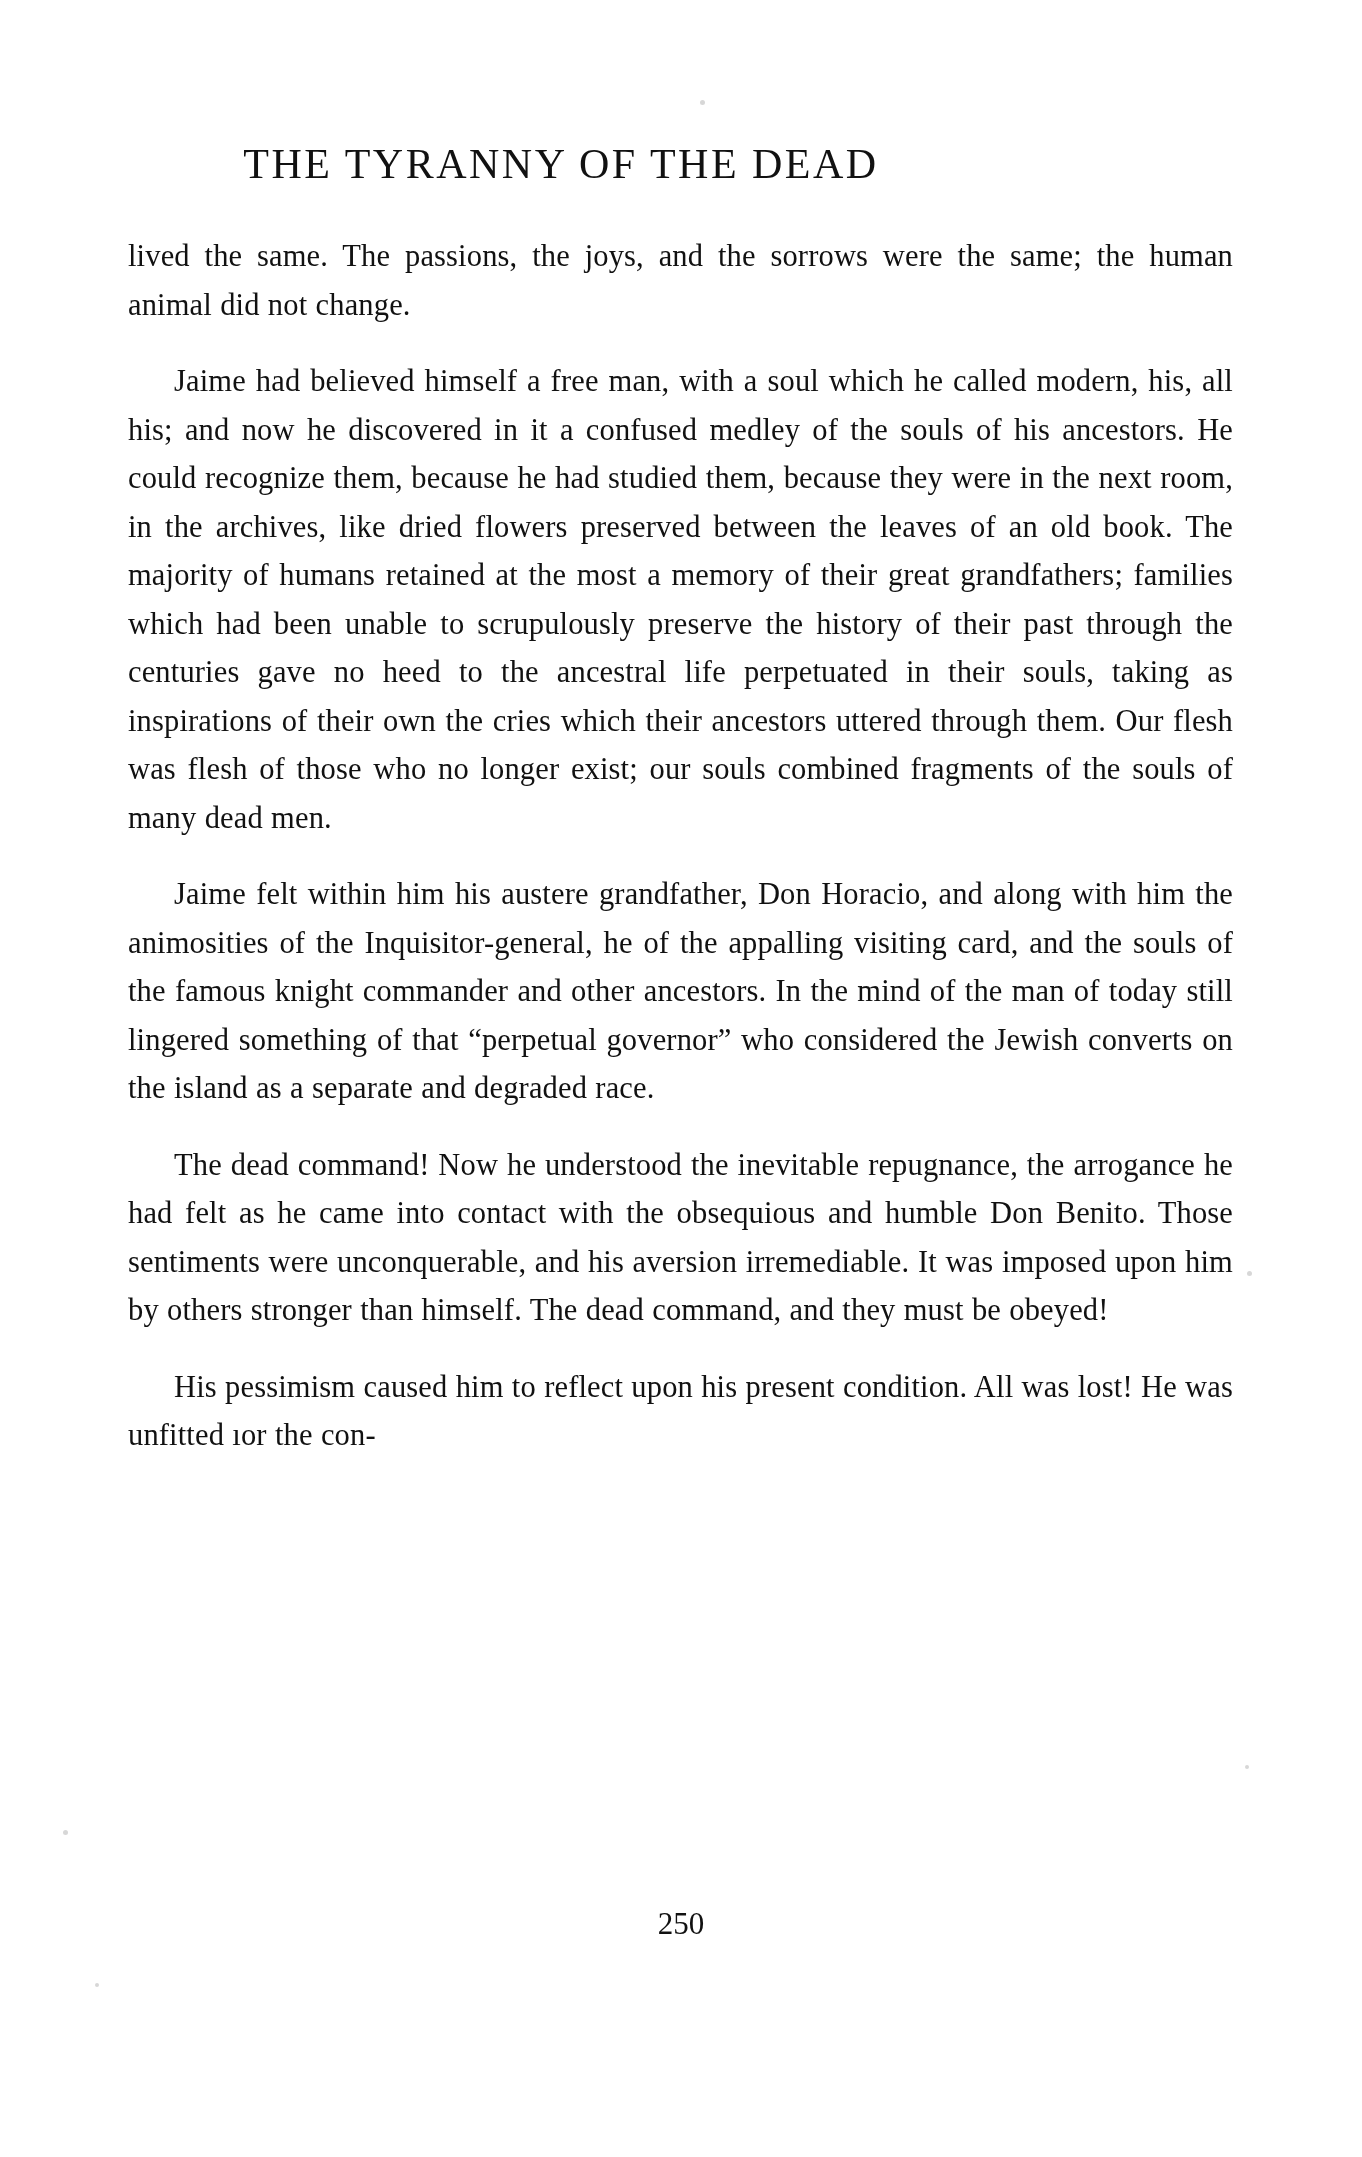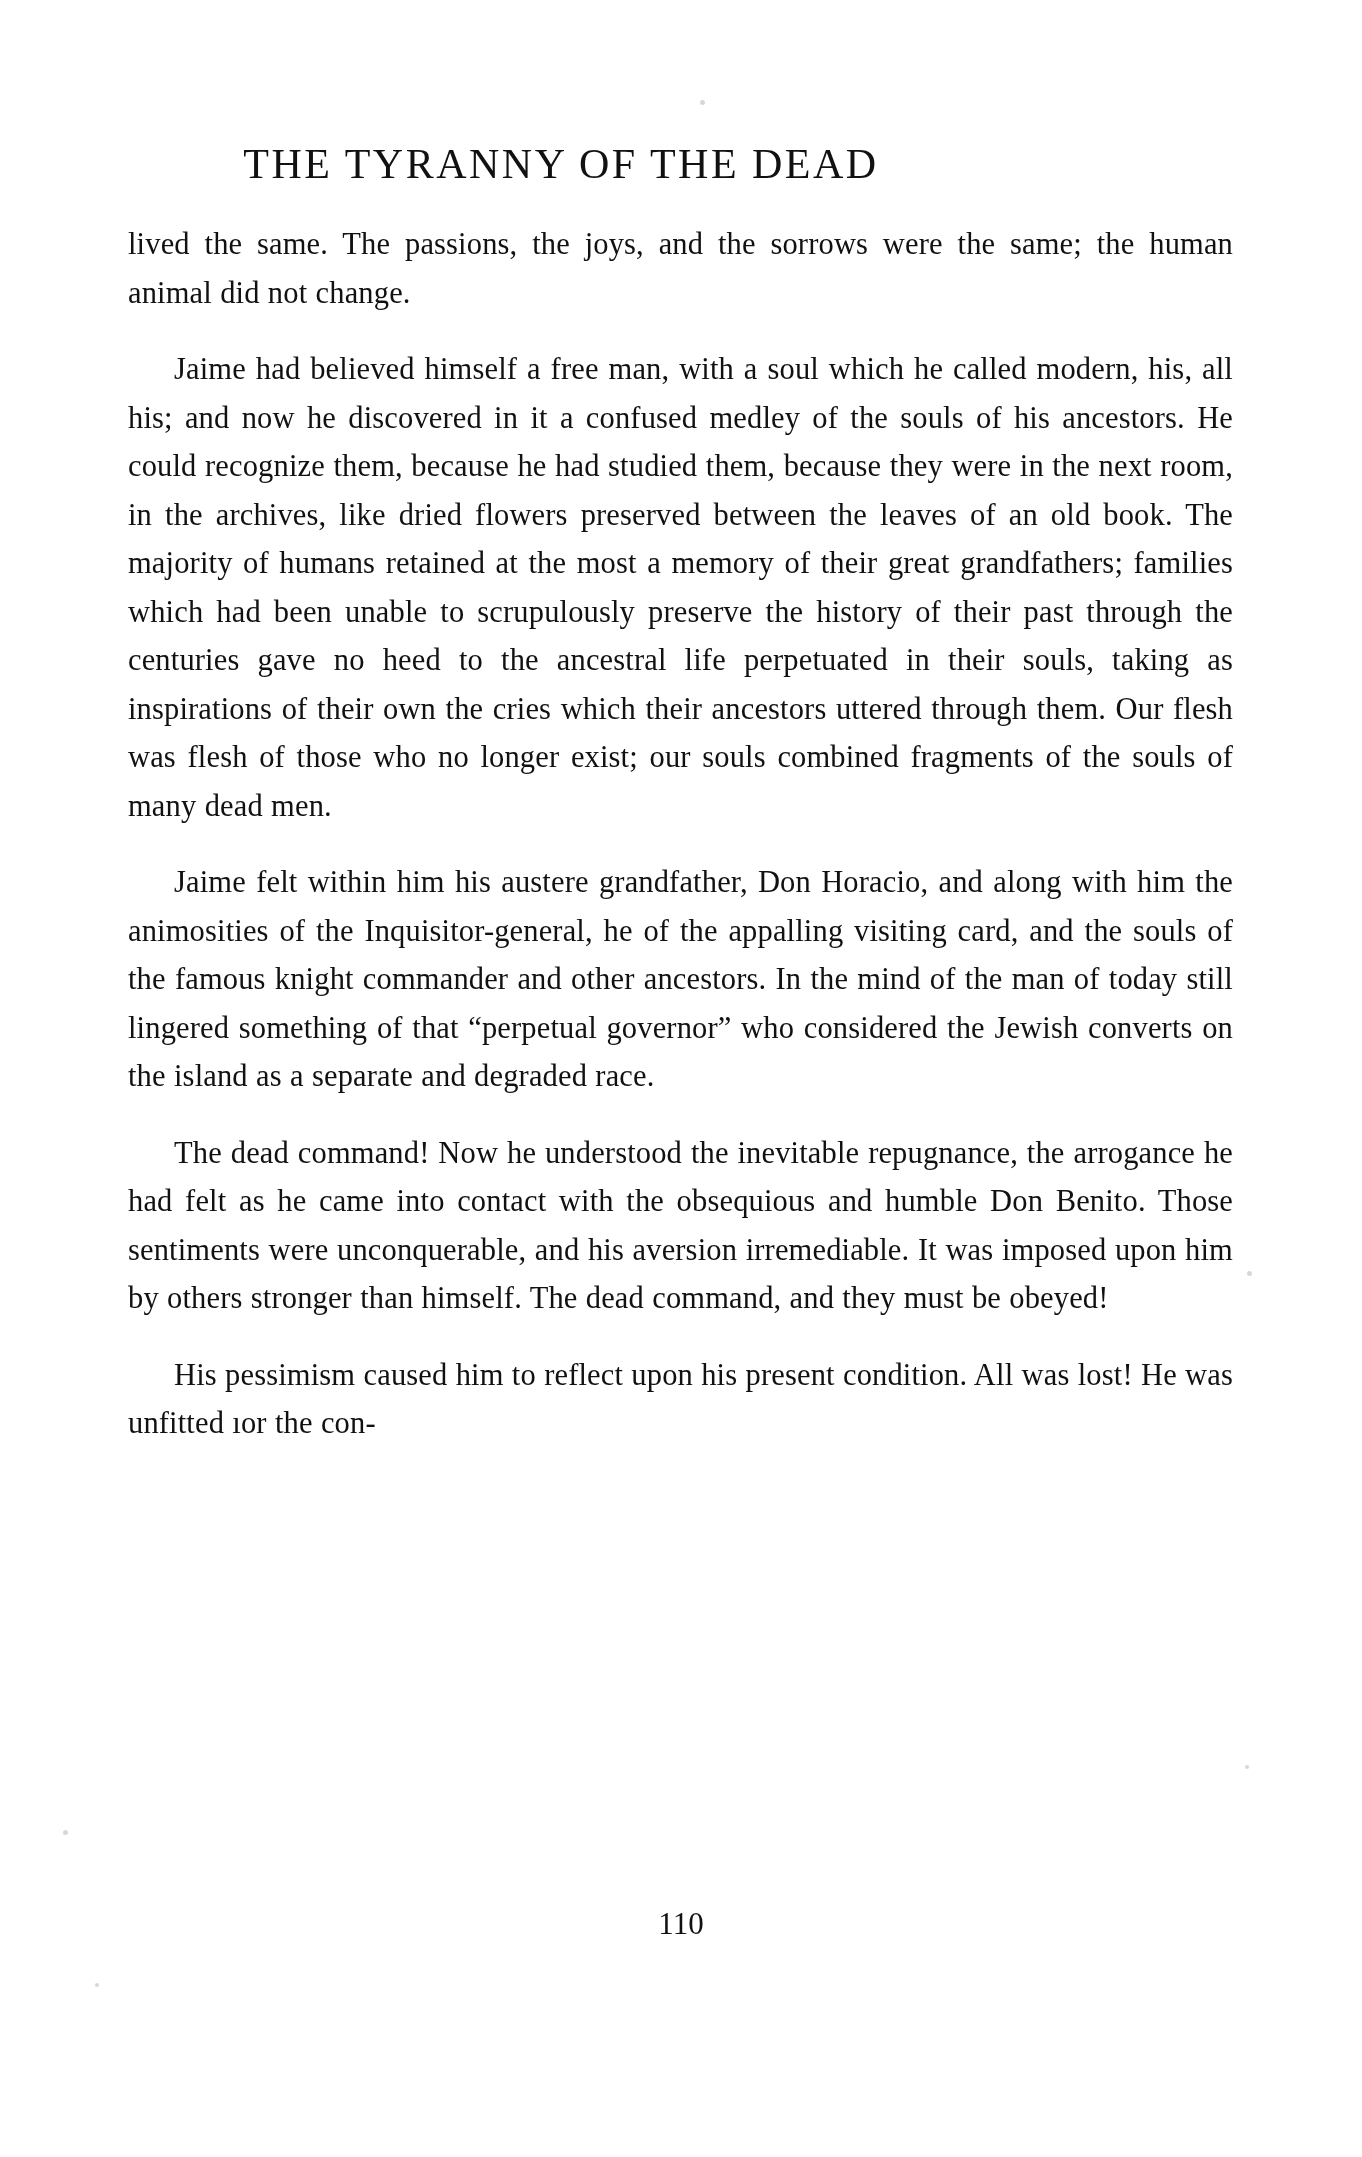--- a/index.html
+++ b/index.html
@@ -27,21 +27,21 @@
     width: 1122px;
     text-align: center;
     font-size: 42px;
     letter-spacing: 2.5px;
     font-weight: 400;
     font-family: "Liberation Serif", serif;
   }
   .text-block {
     position: absolute;
     left: 128px;
-    top: 220px;
+    top: 232px;
     width: 1105px;
   }
   .para {
     margin: 0;
     font-size: 30.5px;
     line-height: 48.5px;
     text-align: justify;
     text-justify: inter-word;
     letter-spacing: 0.15px;
     word-spacing: 0.5px;
@@ -75,20 +75,20 @@
   <div class="running-head">THE TYRANNY OF THE DEAD</div>
 
   <div class="text-block">
     <p class="para">lived the same.  The passions, the joys, and the sorrows were the same; the human animal did not change.</p>
     <p class="para indent">Jaime had believed himself a free man, with a soul which he called modern, his, all his; and now he discovered in it a confused medley of the souls of his ancestors. He could recognize them, because he had studied them, because they were in the next room, in the archives, like dried flowers preserved between the leaves of an old book.  The majority of humans retained at the most a memory of their great grandfathers; families which had been unable to scrupulously preserve the history of their past through the centuries gave no heed to the ancestral life perpetuated in their souls, taking as inspirations of their own the cries which their ancestors uttered through them.  Our flesh was flesh of those who no longer exist; our souls combined fragments of the souls of many dead men.</p>
     <p class="para indent">Jaime felt within him his austere grandfather, Don Horacio, and along with him the animosities of the Inquisitor-general, he of the appalling visiting card, and the souls of the famous knight commander and other ancestors.  In the mind of the man of today still lingered something of that “perpetual governor” who considered the Jewish converts on the island as a separate and degraded race.</p>
     <p class="para indent">The dead command!  Now he understood the inevitable repugnance, the arrogance he had felt as he came into contact with the obsequious and humble Don Benito. Those sentiments were unconquerable, and his aversion irremediable.  It was imposed upon him by others stronger than himself.  The dead command, and they must be obeyed!</p>
     <p class="para indent">His pessimism caused him to reflect upon his present condition.  All was lost!  He was unfitted ıor the con-</p>
   </div>
 
-  <div class="folio">110</div>
+  <div class="folio">250</div>
 
   <span class="speck" style="left:1247px; top:1271px; width:5px; height:5px;"></span>
   <span class="speck" style="left:63px; top:1830px; width:5px; height:5px;"></span>
   <span class="speck" style="left:1245px; top:1765px; width:4px; height:4px;"></span>
   <span class="speck" style="left:95px; top:1983px; width:4px; height:4px;"></span>
   <span class="speck" style="left:700px; top:100px; width:5px; height:5px;"></span>
 </div>
 
 </body></html>

